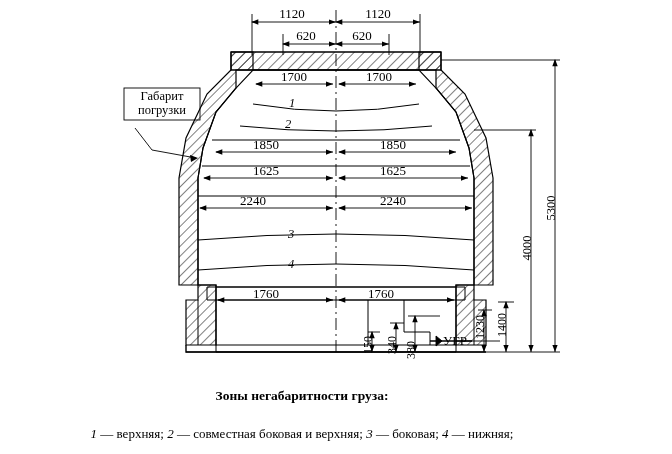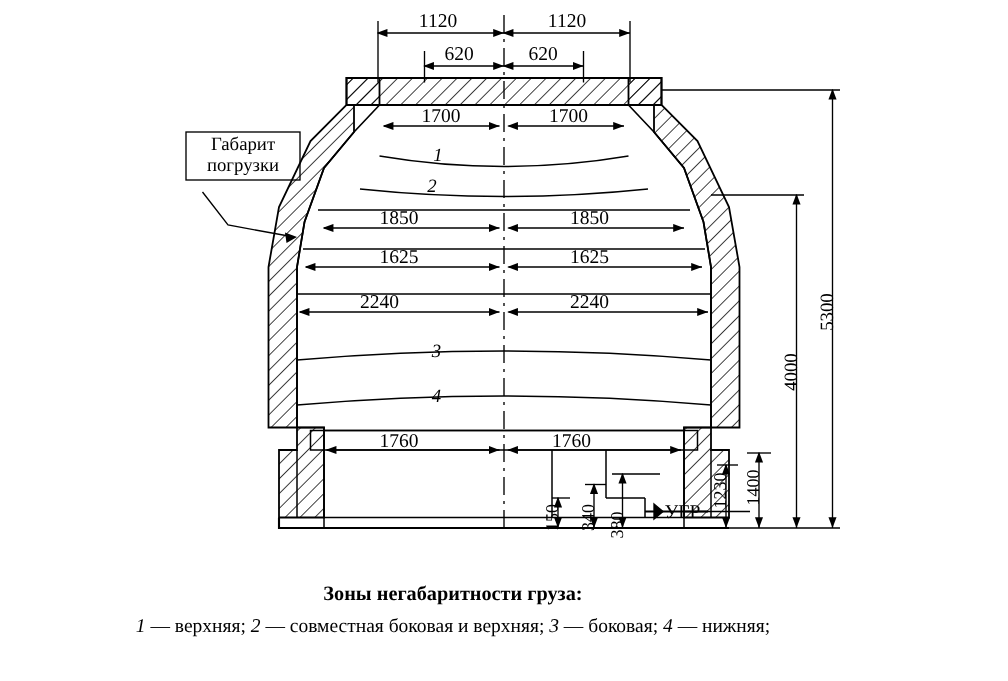--- a/index.html
+++ b/index.html
@@ -29,21 +29,21 @@
     width: 604px;
     font-family: "Liberation Serif", serif;
     color: #000;
   }
   #caption-title {
     top: 388px;
     font-size: 13.5px;
     font-weight: bold;
   }
   #caption-line1 {
-    top: 409px;
+    top: 426px;
     font-size: 13px;
   }
   #caption-line2 {
     top: 428px;
     font-size: 13px;
   }
   .ital { font-style: italic; }
 </style>
 </head>
 <body>

